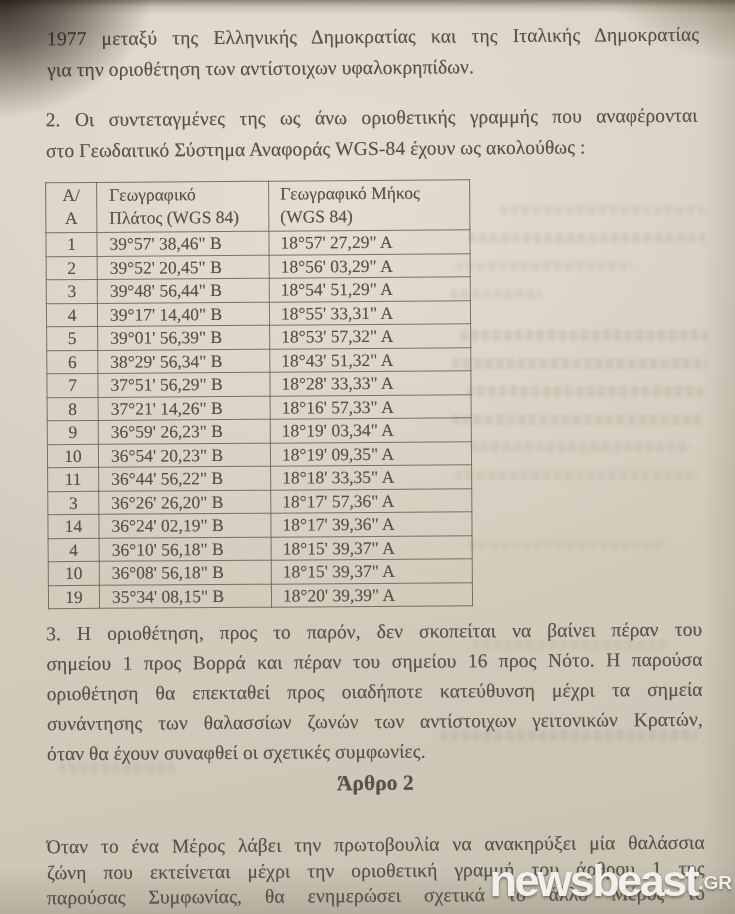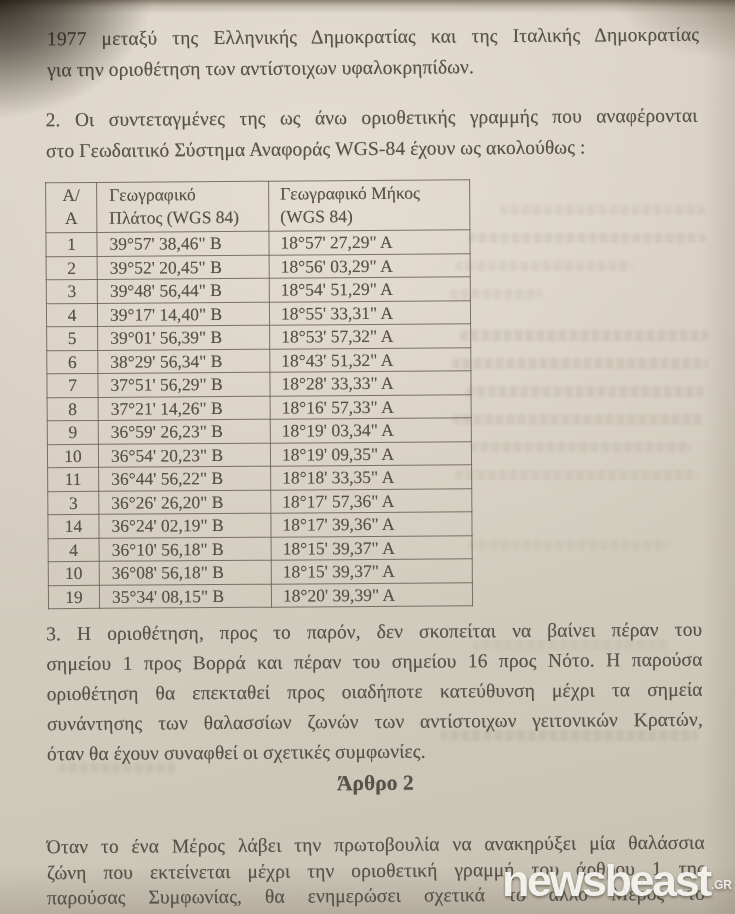--- a/index.html
+++ b/index.html
@@ -74,21 +74,21 @@
   }
 
   
   .watermark {
     position:absolute; right:3px; bottom:7px;
     font-family:"Liberation Sans","DejaVu Sans",sans-serif; font-weight:bold;
     font-size:45px; letter-spacing:-2.5px; color:#f4f3ef; opacity:0.95;
     text-shadow:0 2px 3px rgba(75,68,56,0.6), 0 0 1px rgba(75,68,56,0.35);
     white-space:nowrap;
   }
-  .watermark .tld { font-size:12px; letter-spacing:0; vertical-align:7px; margin-left:1px; }
+  .watermark .tld { font-size:19px; letter-spacing:0; vertical-align:7px; margin-left:1px; }
 </style>
 </head>
 <body>
 
 <div class="photo">
   <div class="tilt">
 
     <div class="para p1">
       <div class="jline">1977 μεταξύ της Ελληνικής Δημοκρατίας και της Ιταλικής Δημοκρατίας</div>
       <div class="eline">για την οριοθέτηση των αντίστοιχων υφαλοκρηπίδων.</div>

